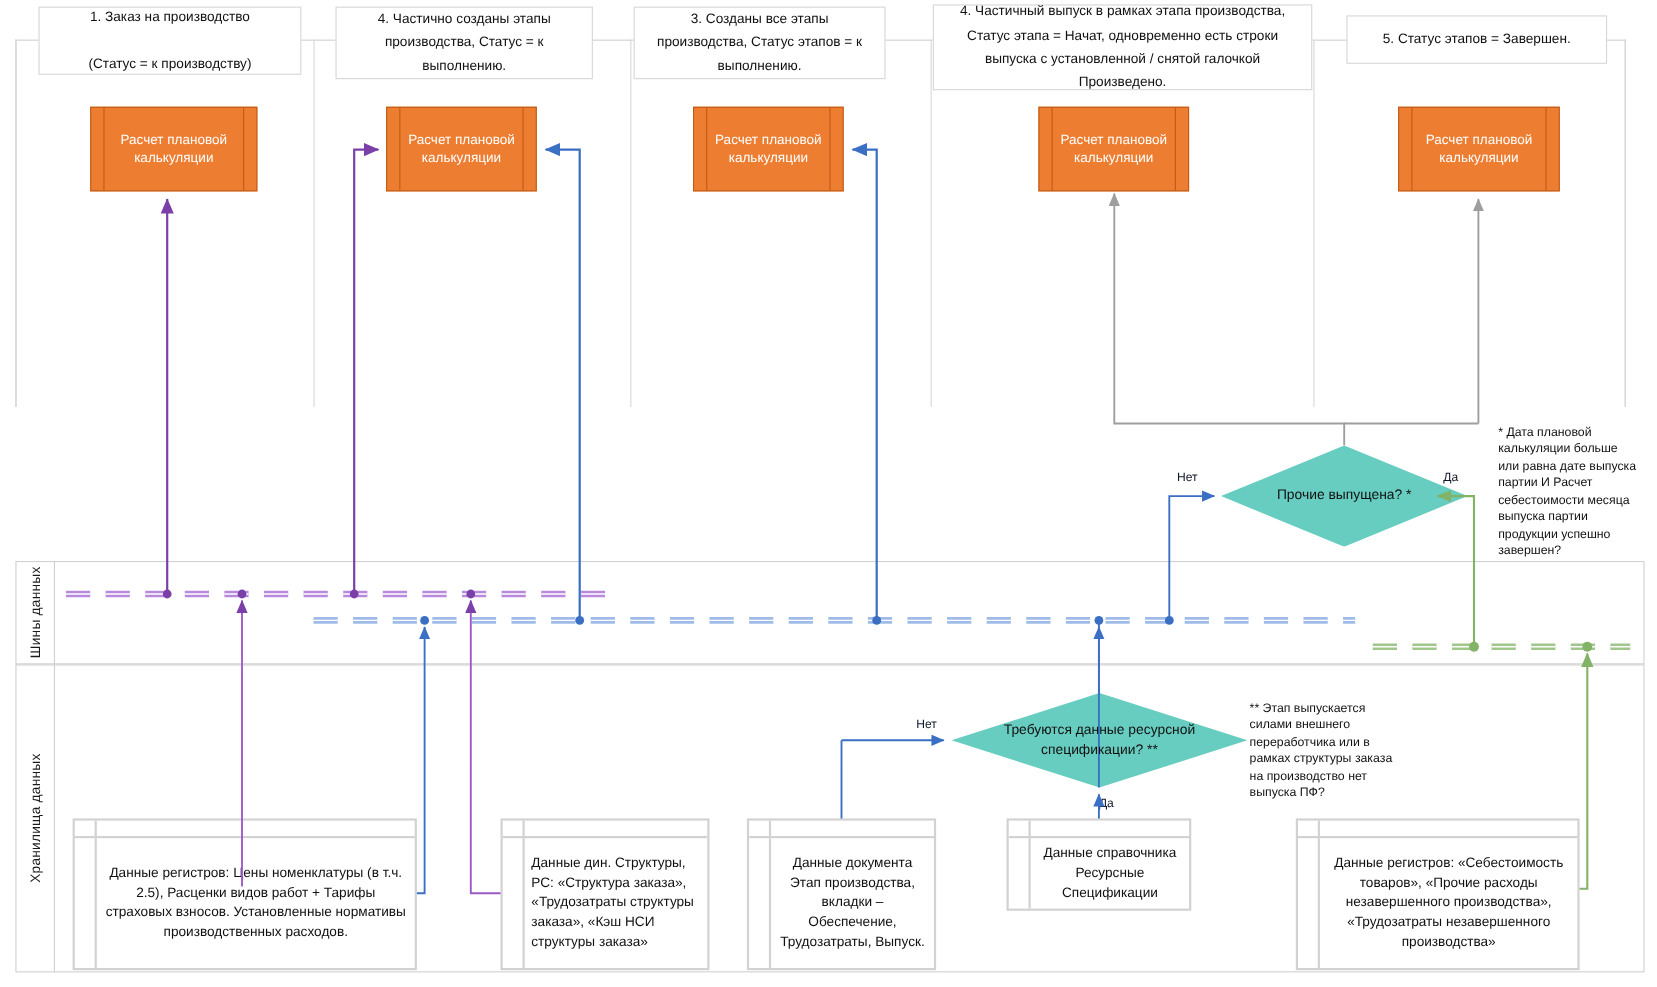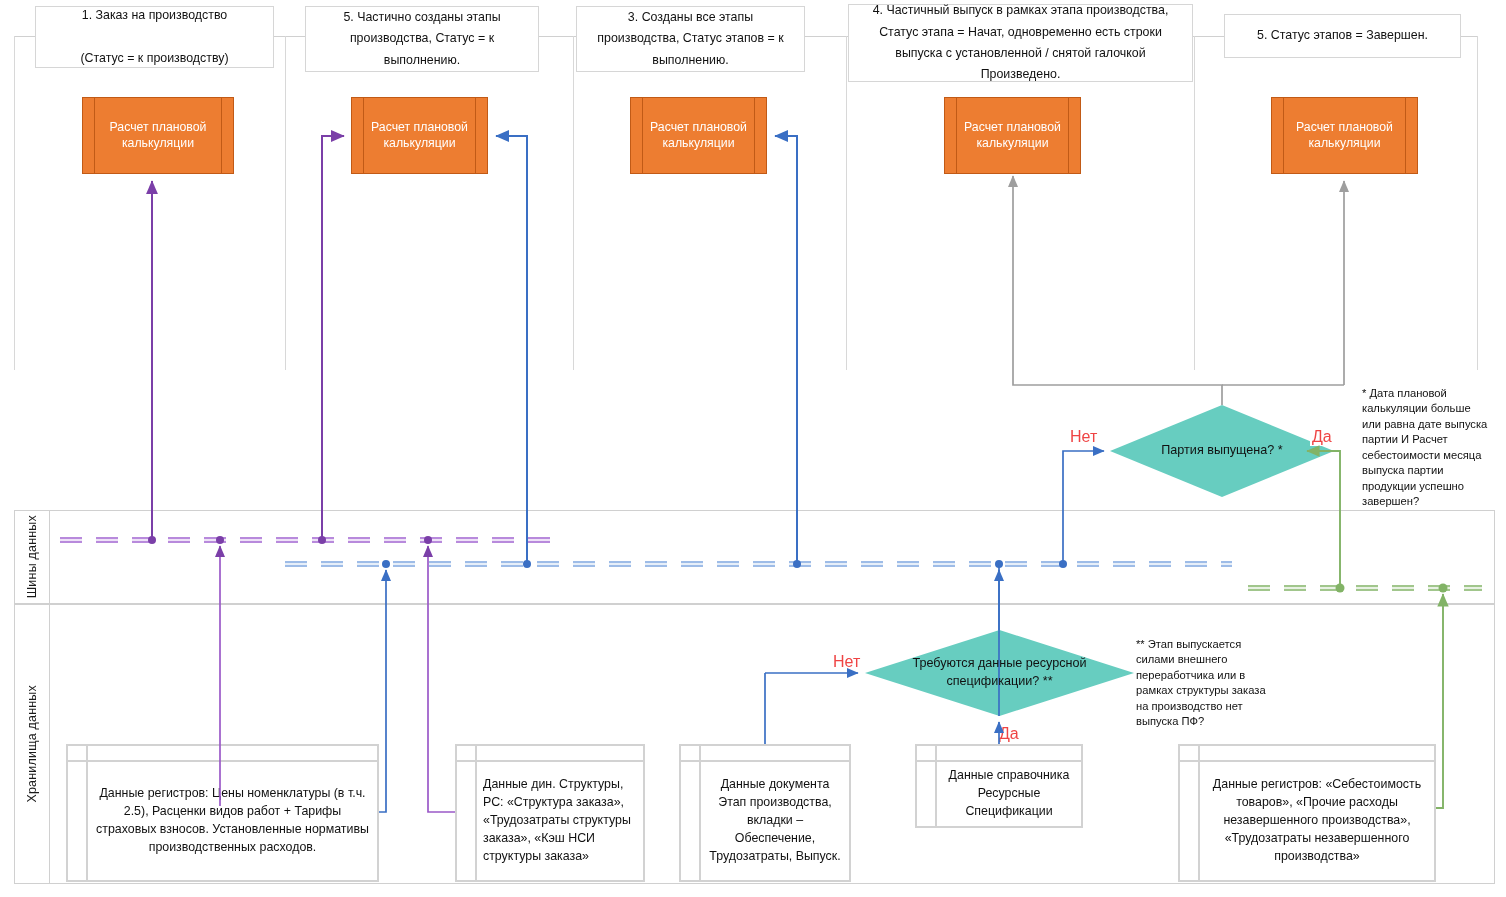--- a/index.html
+++ b/index.html
@@ -42,21 +42,21 @@
   .store .bdy{position:absolute;left:0;right:0;top:16px;bottom:0;display:flex;align-items:center;}
   .store .gut{width:20px;height:100%;box-sizing:border-box;border-right:2px solid #d2d2d2;flex:0 0 20px;}
   .store .cell{flex:1;text-align:center;font-size:12.4px;line-height:1.45;color:#111;padding:4px 6px;}
   .store .hdr-in{display:flex;height:100%;}
   .store .hdr-in .gut{border-right:2px solid #d2d2d2;}
 
   
   .note{position:absolute;font-size:11.2px;line-height:1.38;color:#111;}
 
   
-  .elabel{position:absolute;font-size:16px;color:#ef4444;background:#fff;padding:0 2px;}
+  .elabel{position:absolute;font-size:11px;color:#0f172a;background:#fff;padding:0 2px;}
 </style>
 </head>
 <body>
 
 <div id="stage">
 
   <div class="lane" style="left:14px;top:36px;width:1464px;height:334px;border-top:1px solid #d0d0d0;border-bottom:none;"></div>
 
   <div class="lane" style="left:14px;top:510px;width:1481px;height:94px;"></div>
   <div class="lane-label" style="left:14px;top:510px;width:36px;height:94px;">
@@ -74,21 +74,21 @@
   <div class="vdiv" style="left:1194px;top:36px;height:334px;"></div>
   <div class="vdiv" style="left:1477px;top:36px;height:334px;"></div>
   <div class="vdiv" style="left:14px;top:36px;height:334px;"></div>
 
   <div class="phase" style="left:35px;top:6px;width:239px;height:62px;">
     <span style="white-space:pre-line;">1. Заказ на производство
 
 (Статус = к производству)</span>
   </div>
   <div class="phase" style="left:305px;top:6px;width:234px;height:66px;">
-    <span>5. Частично созданы этапы производства, Статус = к выполнению.</span>
+    <span>4. Частично созданы этапы производства, Статус = к выполнению.</span>
   </div>
   <div class="phase" style="left:576px;top:6px;width:229px;height:66px;">
     <span>3. Созданы все этапы производства, Статус этапов = к выполнению.</span>
   </div>
   <div class="phase" style="left:848px;top:4px;width:345px;height:78px;">
     <span>4. Частичный выпуск в рамках этапа производства, Статус этапа = Начат, одновременно есть строки выпуска с установленной / снятой галочкой Произведено.</span>
   </div>
   <div class="phase" style="left:1224px;top:14px;width:237px;height:44px;">
     <span>5. Статус этапов = Завершен.</span>
   </div>
@@ -104,21 +104,21 @@
   </div>
   <div class="proc" style="left:944px;top:97px;width:137px;height:77px;">
     <span>Расчет плановой калькуляции</span>
   </div>
   <div class="proc" style="left:1271px;top:97px;width:147px;height:77px;">
     <span>Расчет плановой калькуляции</span>
   </div>
 
   <div class="diamond" style="left:1110px;top:405px;width:224px;height:92px;">
     <div class="shape"></div>
-    <div class="txt">Партия выпущена? *</div>
+    <div class="txt">Прочие выпущена? *</div>
   </div>
 
   <div class="diamond" style="left:865px;top:630px;width:269px;height:86px;">
     <div class="shape"></div>
     <div class="txt">Требуются данные ресурсной спецификации? **</div>
   </div>
 
   <div class="elabel" style="left:1068px;top:428px;">Нет</div>
   <div class="elabel" style="left:1310px;top:428px;">Да</div>
   <div class="elabel" style="left:831px;top:653px;">Нет</div>

